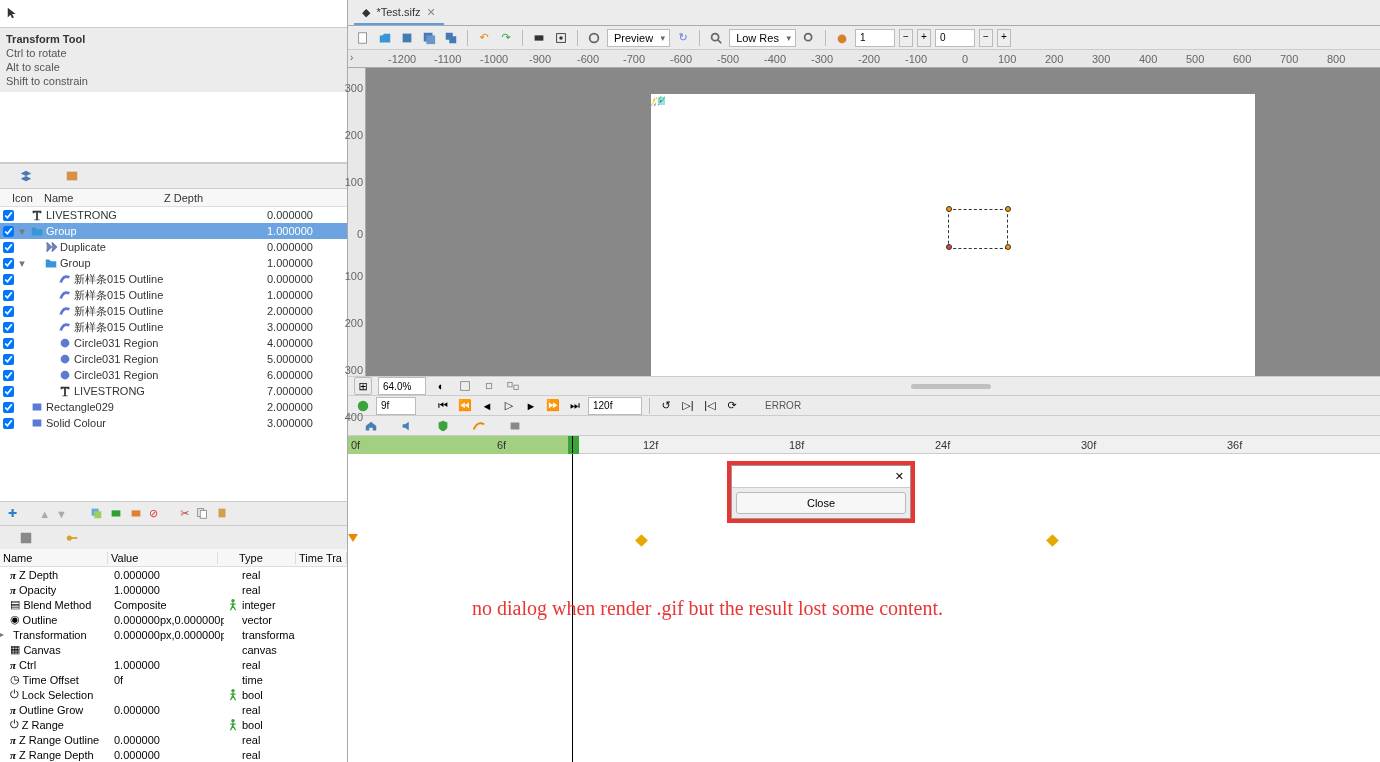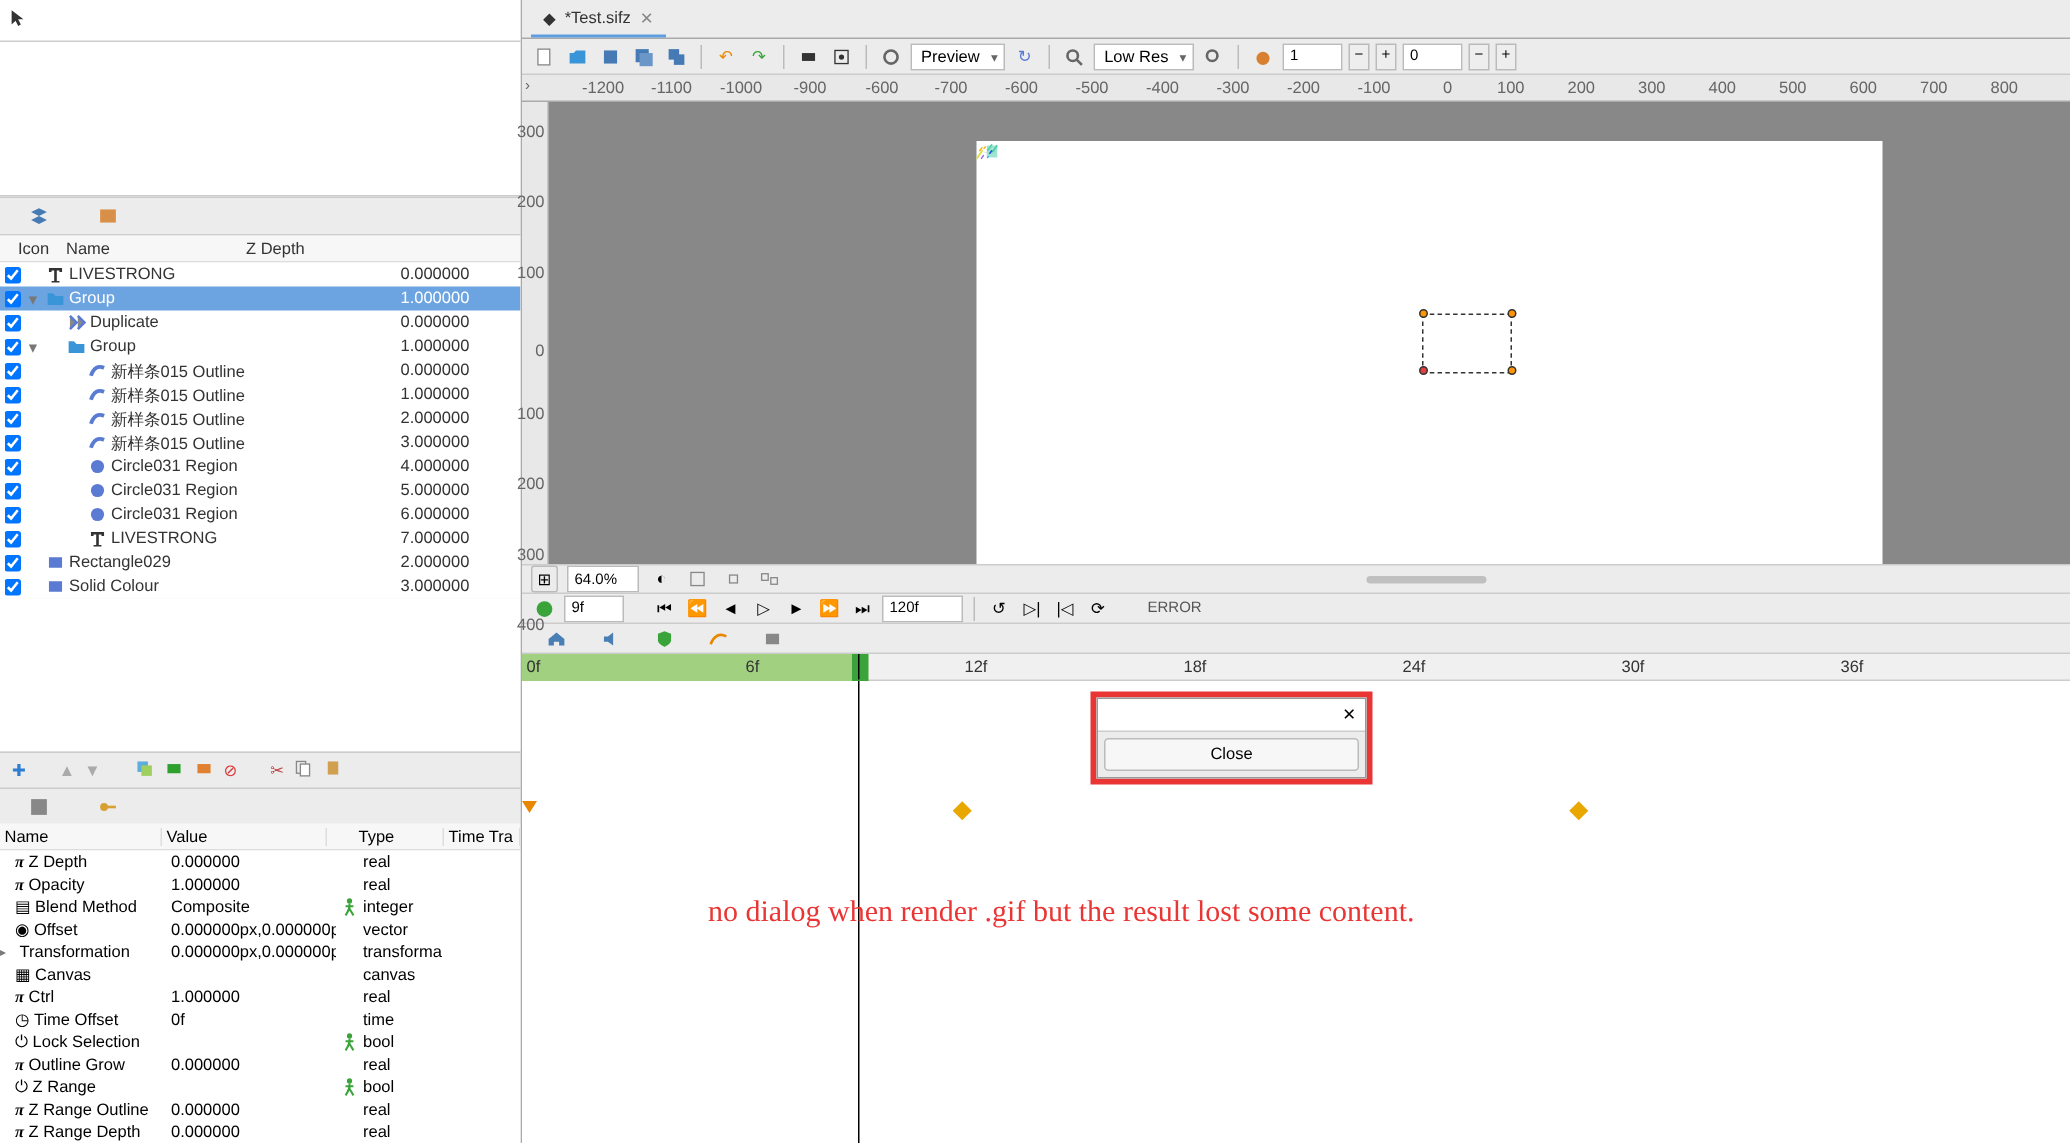--- a/index.html
+++ b/index.html
@@ -99,20 +99,26 @@
 </style>
 </head>
 <body>
 
 <div class="root">
  <div class="left">
   <div class="toolrow">
     <span><svg viewBox="0 0 16 16">
             <path d="M2 2 L2 13 L5 10 L7 14 L9 13 L7 9 L11 9 Z" fill="#333"></path>
           </svg></span>
+  </div>
+  <div class="tool-info">
+    <b>Transform Tool</b><br>
+    <span>Ctrl to rotate</span><br>
+    <span>Alt to scale</span><br>
+    <span>Shift to constrain</span>
   </div>
   <div class="blank" style="height:66px"></div>
   <div class="panel-top">
     <span class="iconbox">
           <svg viewBox="0 0 16 16">
             <path class="ic-stack" d="M8 2 L14 5 L8 8 L2 5 Z M8 8 L14 11 L8 14 L2 11 Z"></path>
           </svg>
         </span>
     <span class="iconbox">
           <svg viewBox="0 0 16 16">
@@ -405,21 +411,21 @@
               <circle class="ic-walk" cx="8" cy="3" r="2"></circle>
               <path class="ic-walk" d="M8 5 v4 l-3 5 M8 9 l3 5 M5 7 h6" stroke="#3aa43a" fill="none" stroke-width="1.5"></path>
             </svg>
           </span>
           <span class="pt">integer</span>
         </div>
         <div class="param-row">
           <span style="width:6px;font-size:8px;color:#777"></span>
           <span class="pn">
             <span>◉</span>
-            <span>Offset</span>
+            <span>Outline</span>
           </span>
           <span class="pv">0.000000px,0.000000px</span>
           <span class="pi"></span>
           <span class="pt">vector</span>
         </div>
         <div class="param-row">
           <span style="width:6px;font-size:8px;color:#777">▸</span>
           <span class="pn">
             <span></span>
             <span>Transformation</span>

